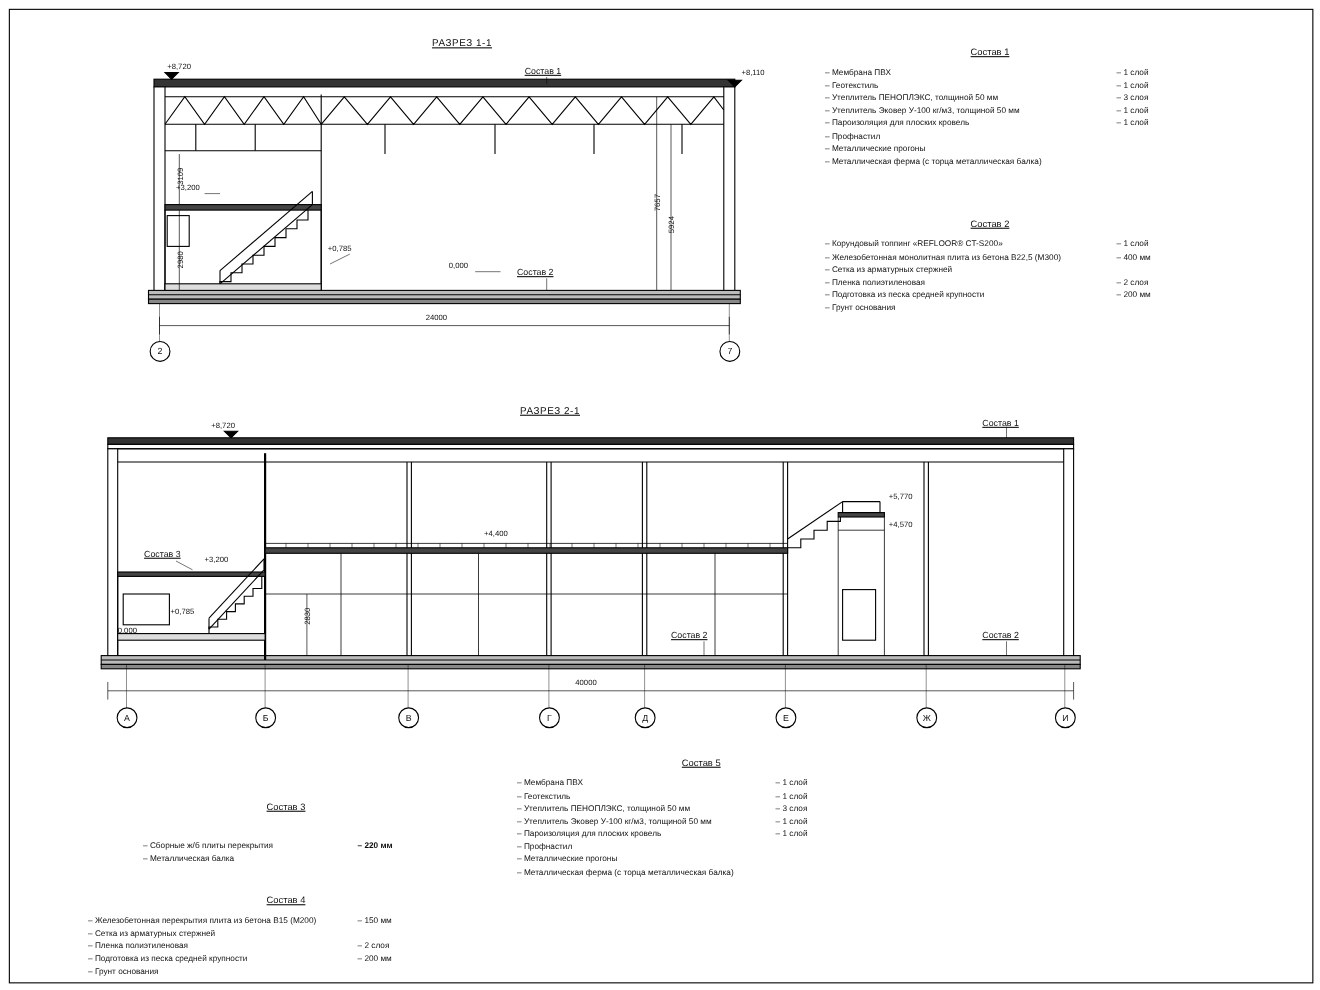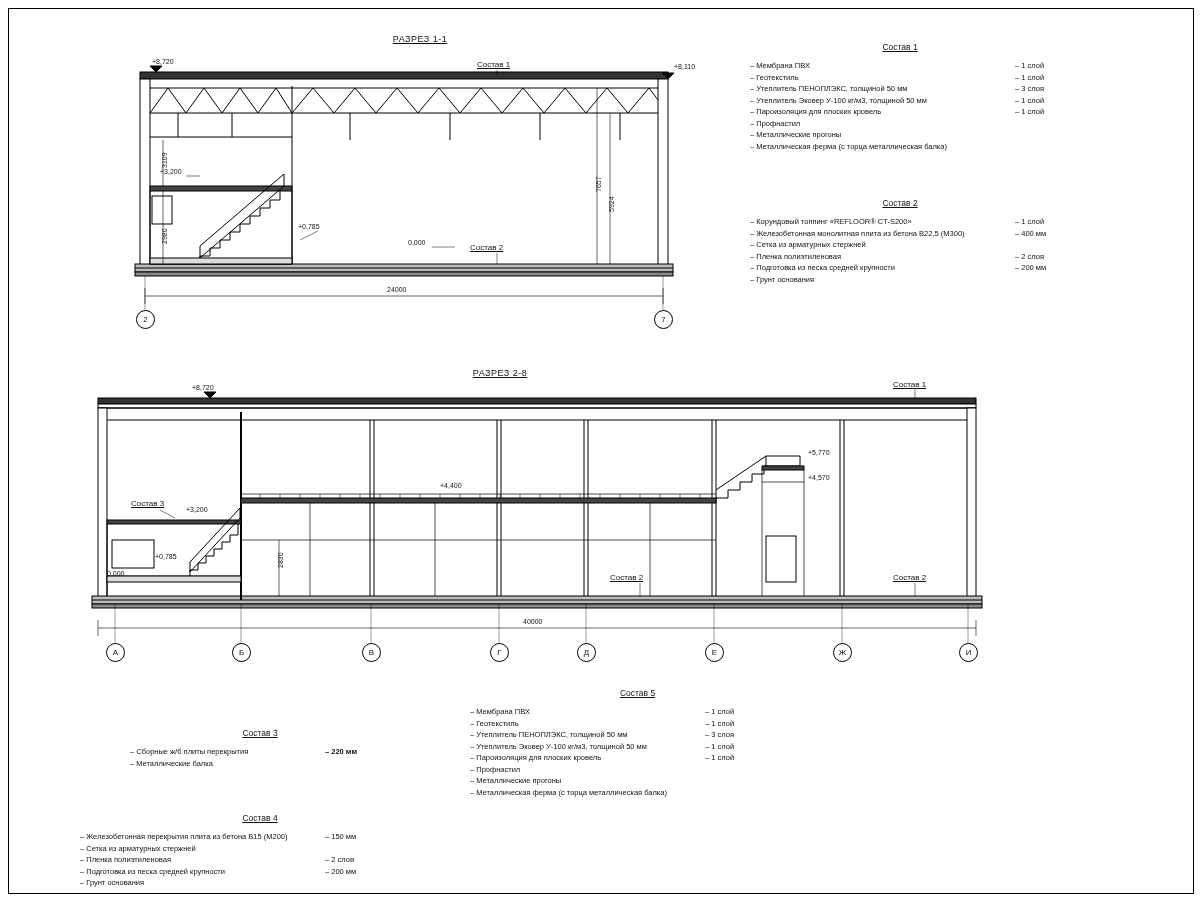--- a/index.html
+++ b/index.html
@@ -144,21 +144,21 @@
     <div style="margin-top:8px;">
       <div class="spec-row"><span>– Корундовый топпинг «REFLOOR® CT-S200»</span><span class="spec-val" style="left:265px;top:0;">– 1 слой</span></div>
       <div class="spec-row"><span>– Железобетонная  монолитная плита из бетона В22,5 (М300)</span><span class="spec-val" style="left:265px;top:0;">– 400 мм</span></div>
       <div class="spec-row"><span>– Сетка из арматурных стержней</span></div>
       <div class="spec-row"><span>– Пленка полиэтиленовая</span><span class="spec-val" style="left:265px;top:0;">– 2 слоя</span></div>
       <div class="spec-row"><span>– Подготовка из песка средней крупности</span><span class="spec-val" style="left:265px;top:0;">– 200 мм</span></div>
       <div class="spec-row"><span>– Грунт основания</span></div>
     </div>
   </div>
 
-  <div class="abs ttl" style="left:430px;top:368px;width:140px;">РАЗРЕЗ 2-8</div>
+  <div class="abs ttl" style="left:430px;top:368px;width:140px;">РАЗРЕЗ 2-1</div>
 
   <svg width="1200" height="900">
     <g stroke="#000" fill="none" stroke-width="1">
 
       <rect x="98" y="398" width="878" height="6" fill="#333"></rect>
       <rect x="98" y="404" width="878" height="4" fill="#fff"></rect>
       <line x1="98" y1="408" x2="976" y2="408"></line>
 
       <rect x="98" y="408" width="9" height="192" fill="#fff"></rect>
       <rect x="967" y="408" width="9" height="192" fill="#fff"></rect>
@@ -284,23 +284,23 @@
   <div class="circ" style="left:833px;top:643px;">Ж</div>
   <div class="circ" style="left:959px;top:643px;">И</div>
 
   <div class="abs lbl-u" style="left:893px;top:380px;">Состав 1</div>
   <div class="abs lbl-u" style="left:610px;top:573px;">Состав 2</div>
   <div class="abs lbl-u" style="left:893px;top:573px;">Состав 2</div>
   <div class="abs lbl-u" style="left:131px;top:499px;">Состав 3</div>
 
   <div class="abs" style="left:130px;top:728px;width:260px;">
     <div class="spec-title">Состав 3</div>
-    <div style="margin-top:8px;">
+    <div style="margin-top:25px;">
       <div class="spec-row"><span>– Сборные ж/б плиты перекрытия</span><span class="spec-val" style="left:195px;top:0;font-weight:bold;">– 220 мм</span></div>
-      <div class="spec-row"><span>– Металлические балка</span></div>
+      <div class="spec-row"><span>– Металлическая балка</span></div>
     </div>
   </div>
 
   <div class="abs" style="left:80px;top:813px;width:310px;">
     <div class="spec-title" style="margin-left:50px;">Состав 4</div>
     <div style="margin-top:8px;">
       <div class="spec-row"><span>– Железобетонная  перекрытия плита из бетона В15 (М200)</span><span class="spec-val" style="left:245px;top:0;">– 150 мм</span></div>
       <div class="spec-row"><span>– Сетка из арматурных стержней</span></div>
       <div class="spec-row"><span>– Пленка полиэтиленовая</span><span class="spec-val" style="left:245px;top:0;">– 2 слоя</span></div>
       <div class="spec-row"><span>– Подготовка из песка средней крупности</span><span class="spec-val" style="left:245px;top:0;">– 200 мм</span></div>

